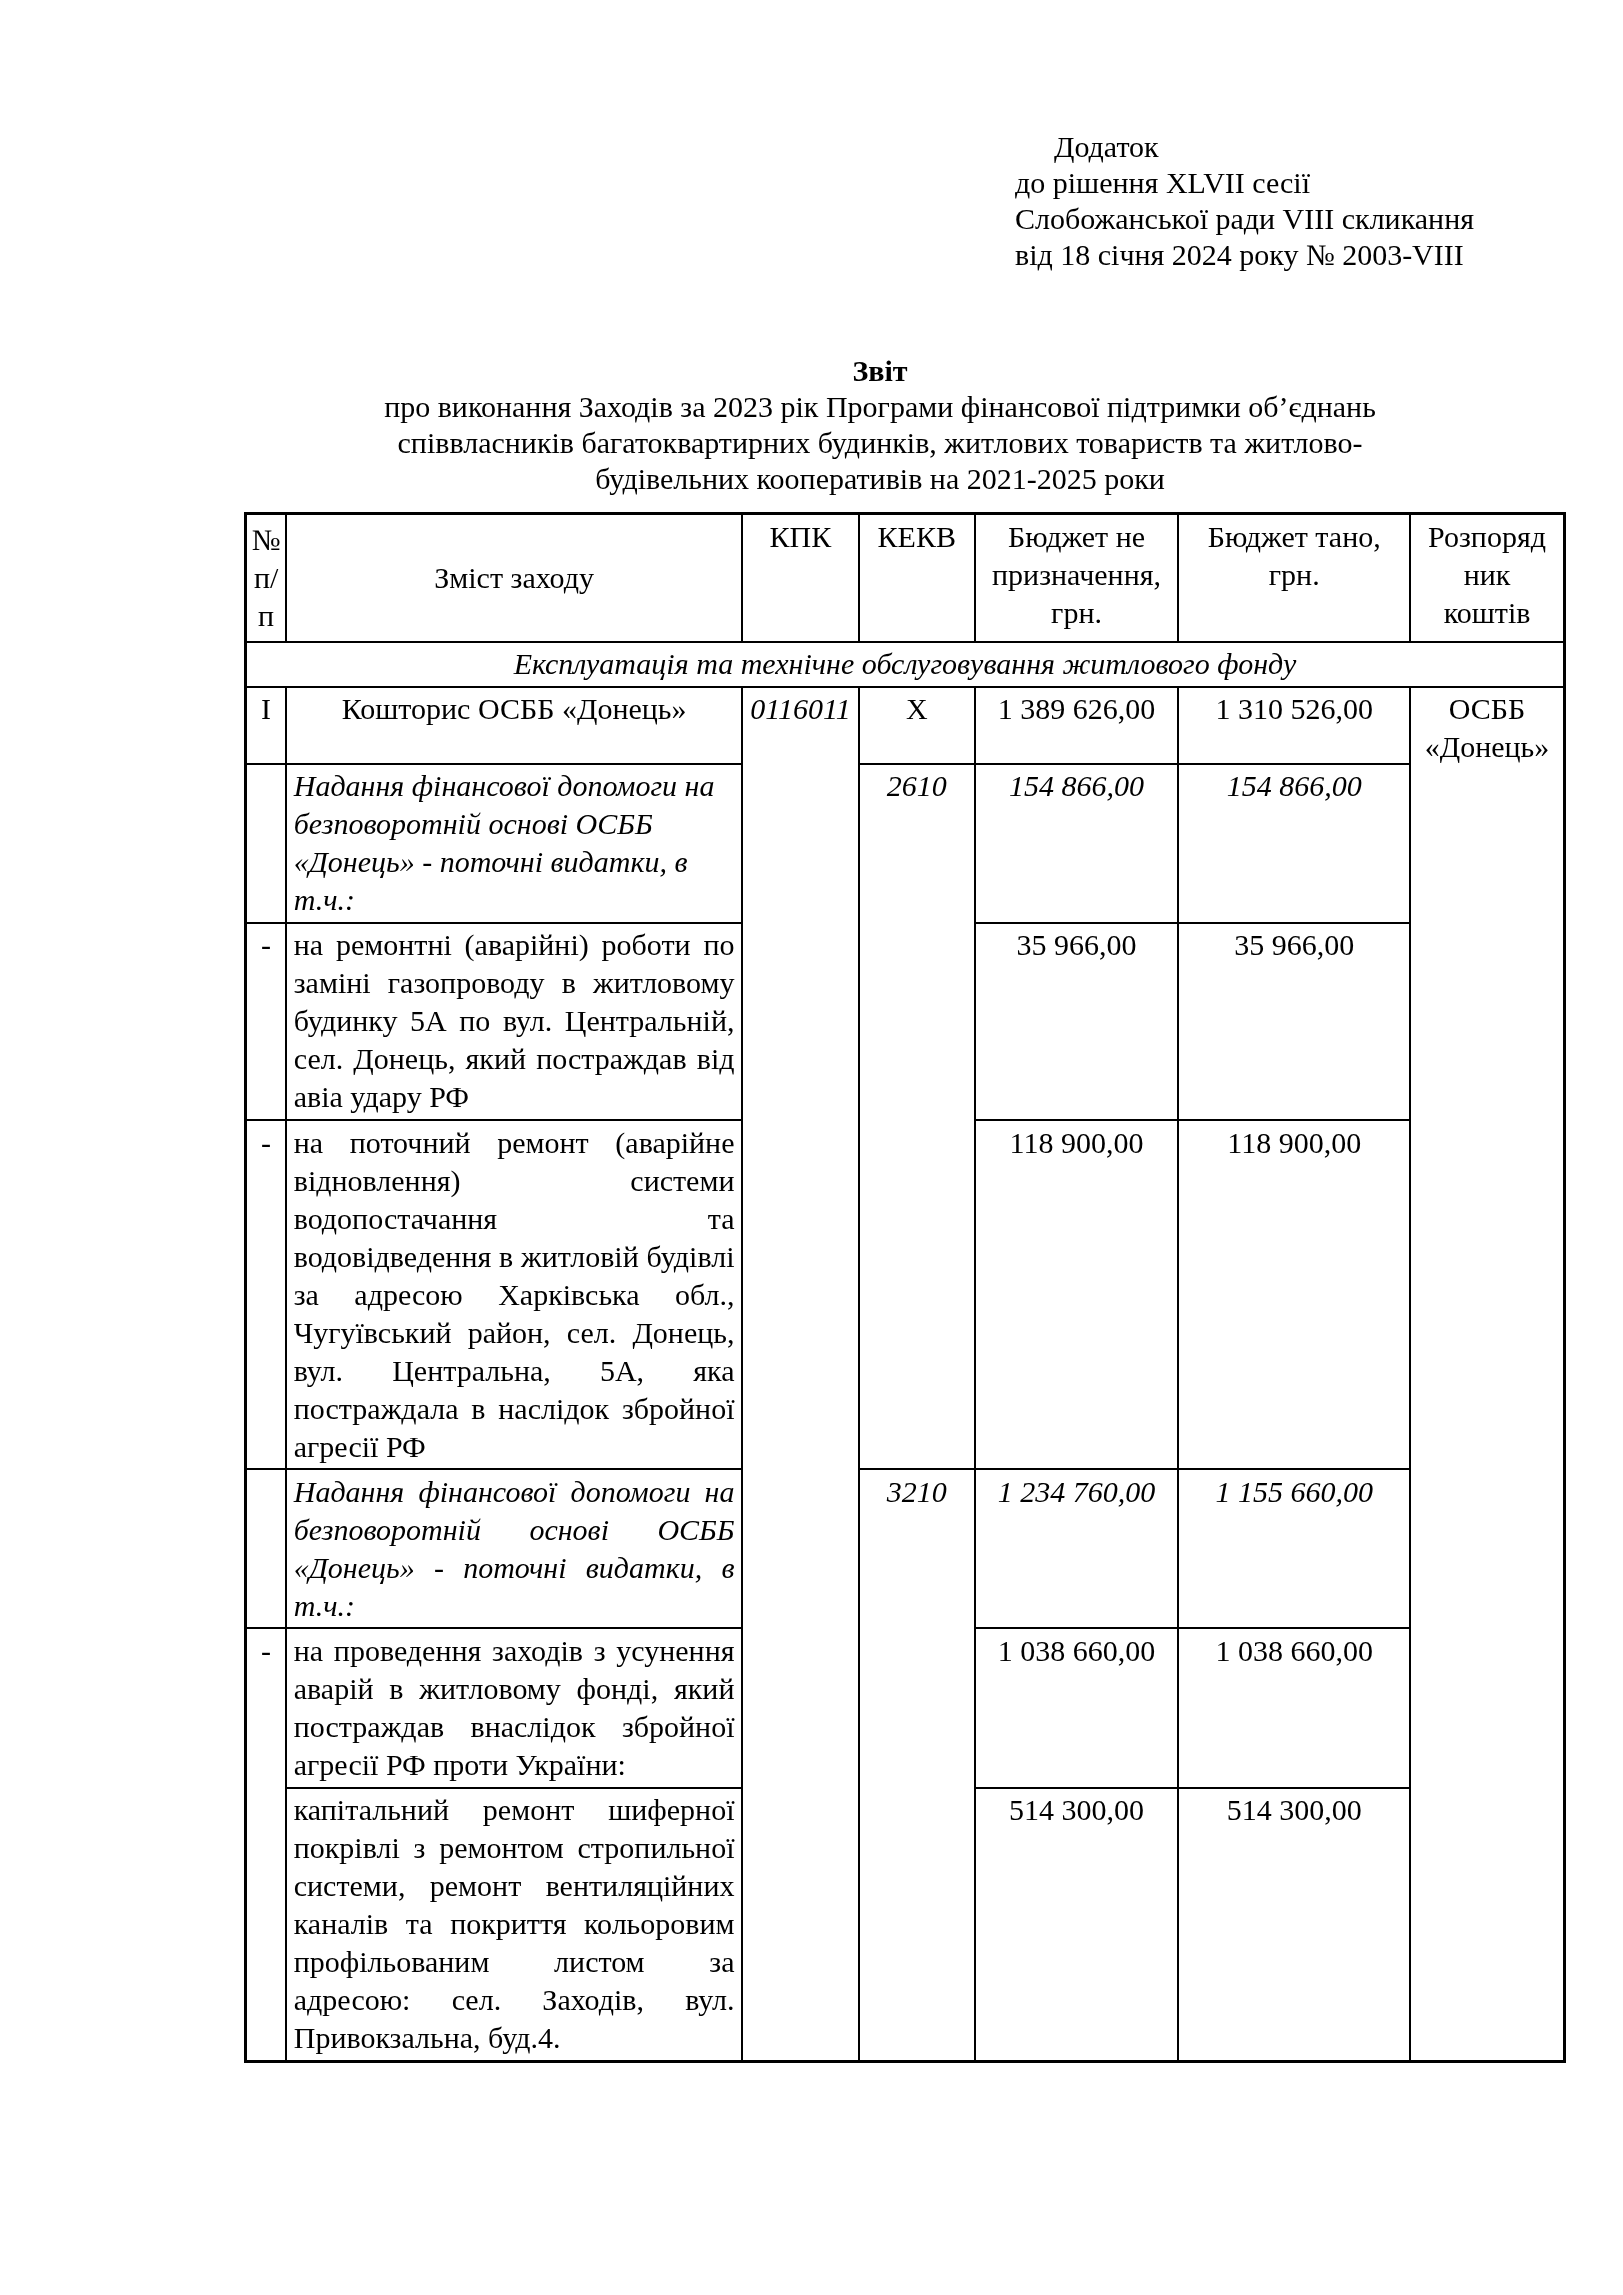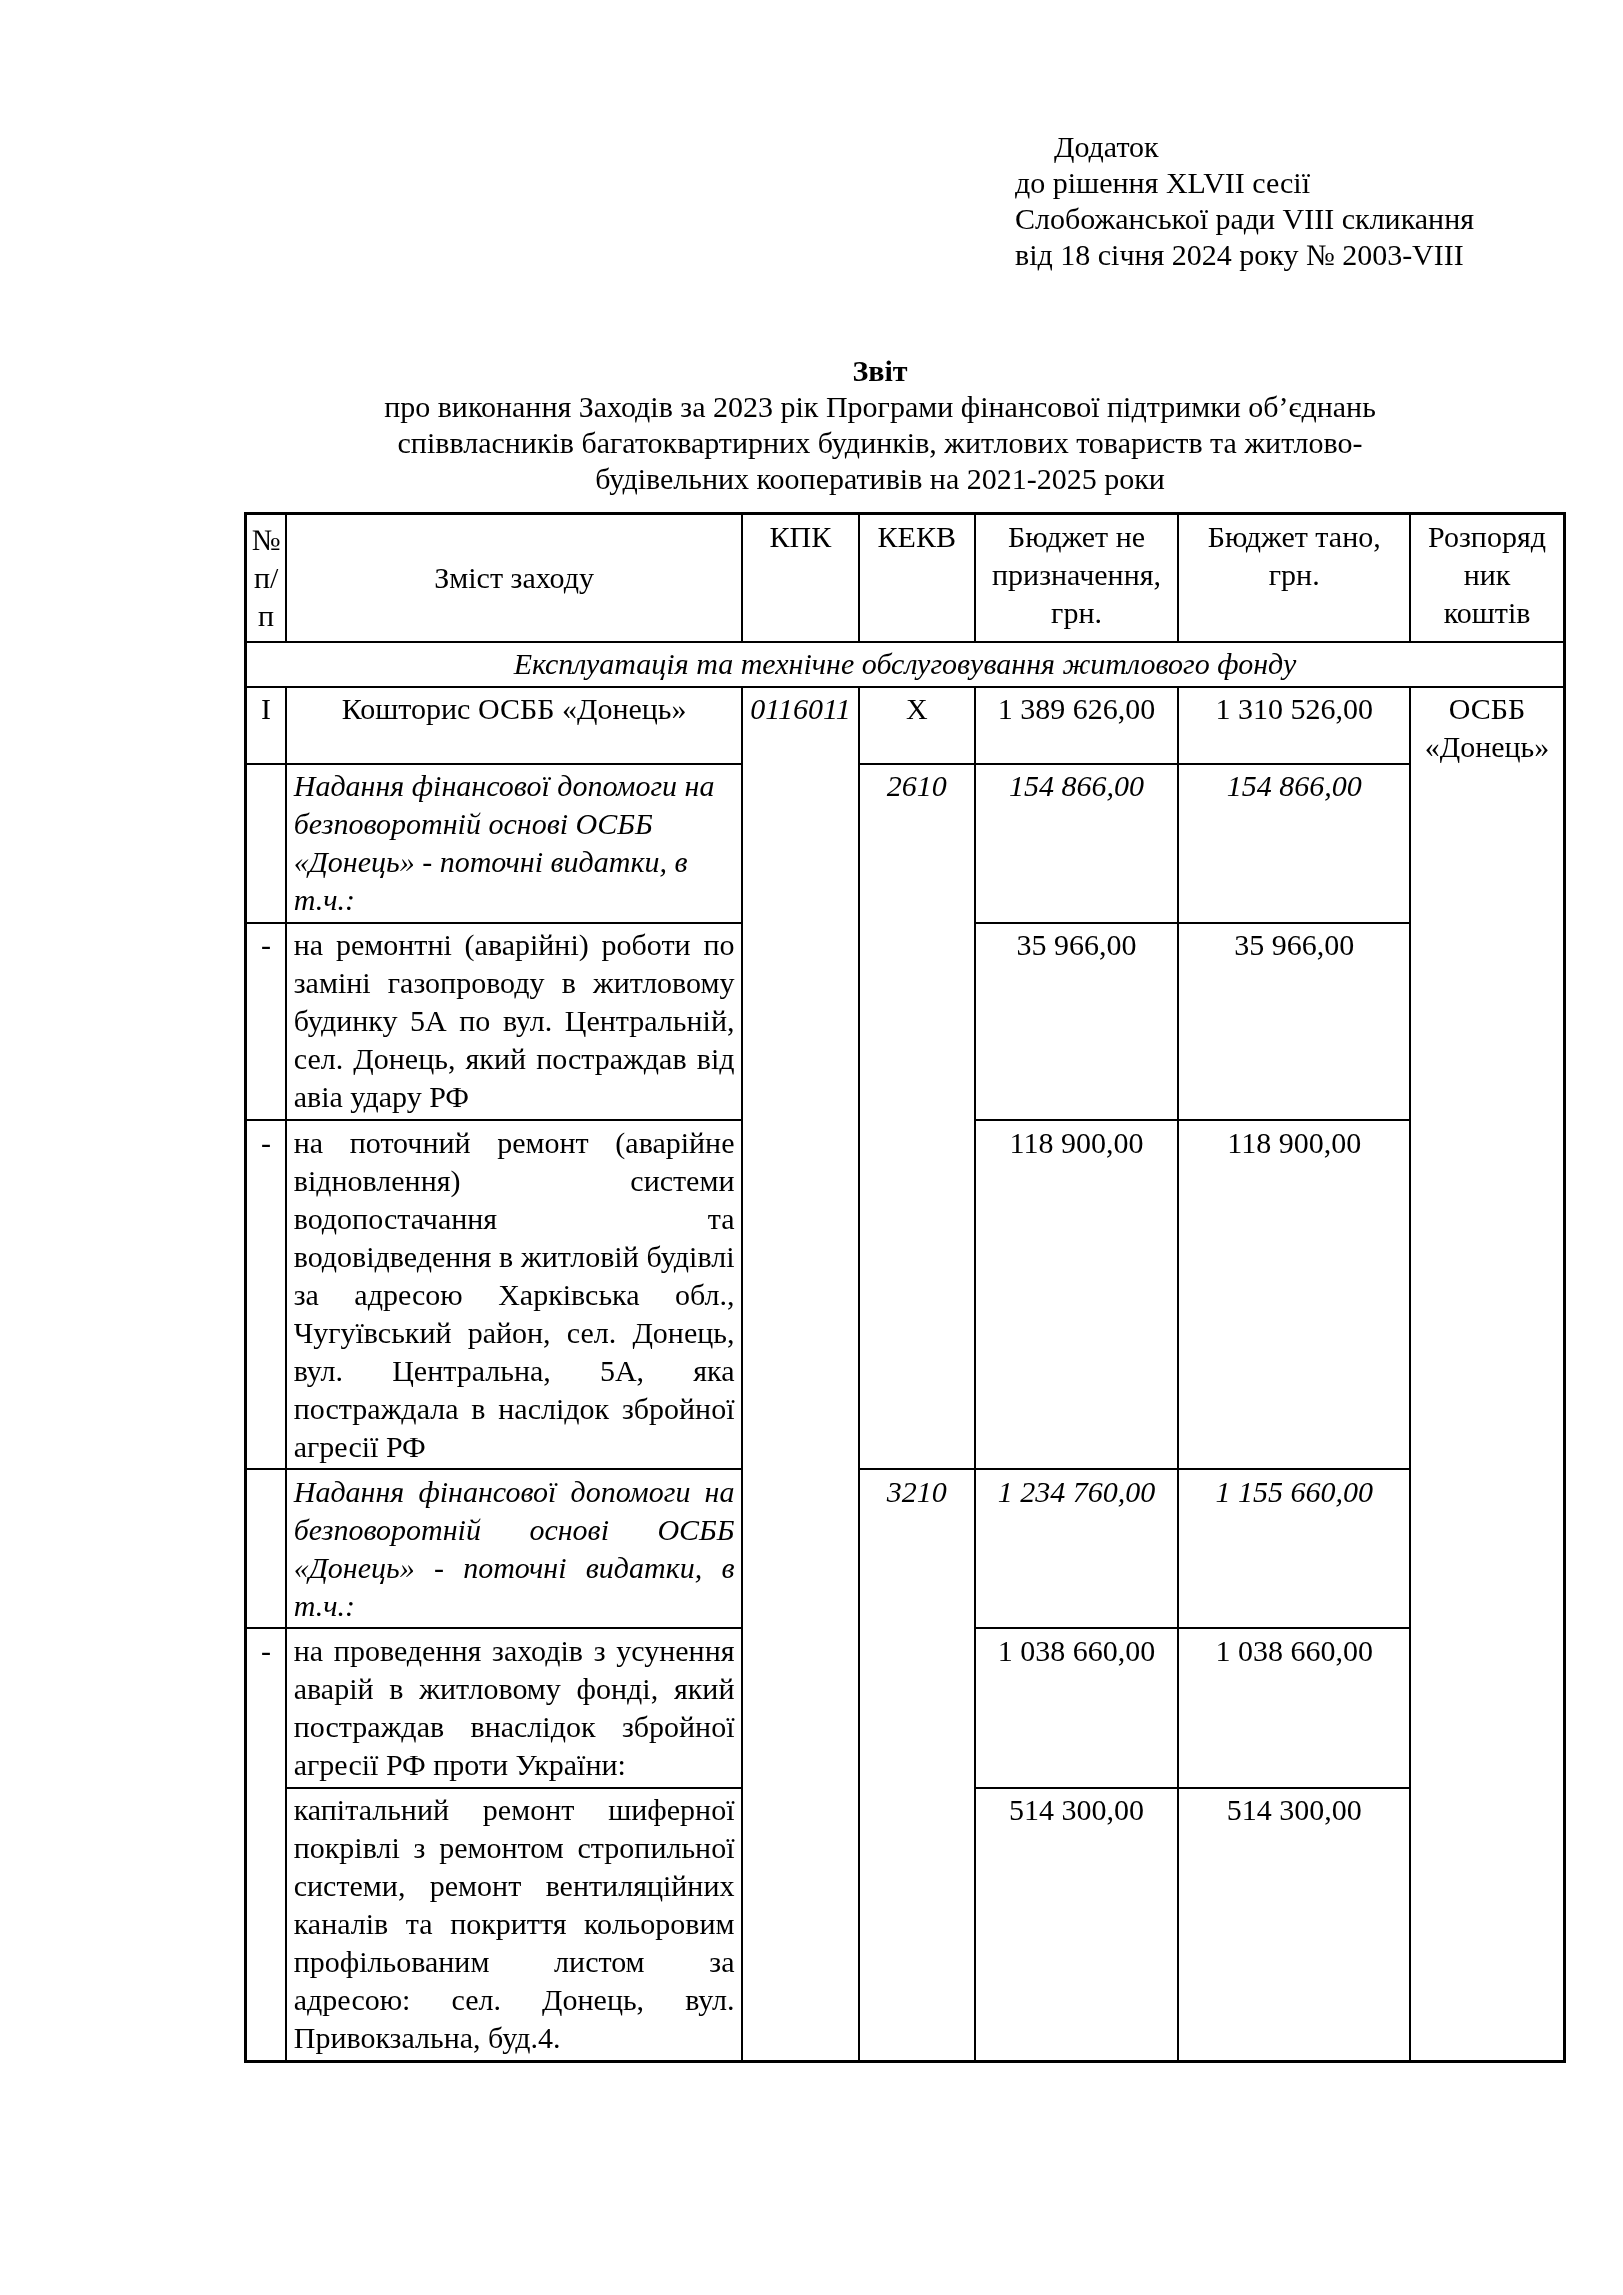--- a/index.html
+++ b/index.html
@@ -126,19 +126,19 @@
     <td class="ital center">1 234 760,00</td>
     <td class="ital center">1 155 660,00</td>
   </tr>
   <tr>
     <td class="c-no bold" rowspan="2">-</td>
     <td class="just">на проведення заходів з усунення аварій в житловому фонді, який постраждав внаслідок збройної агресії РФ проти України:</td>
     <td class="center">1 038 660,00</td>
     <td class="center">1 038 660,00</td>
   </tr>
   <tr>
-    <td class="just">капітальний ремонт шиферної покрівлі з ремонтом стропильної системи, ремонт вентиляційних каналів та покриття кольоровим профільованим листом за адресою: сел. Донець, вул. Привокзальна, буд.4.</td>
+    <td class="just">капітальний ремонт шиферної покрівлі з ремонтом стропильної системи, ремонт вентиляційних каналів та покриття кольоровим профільованим листом за адресою: сел. Заходів, вул. Привокзальна, буд.4.</td>
     <td class="center">514 300,00</td>
     <td class="center">514 300,00</td>
   </tr>
 </tbody>
   </table>
 
 
 </body></html>

